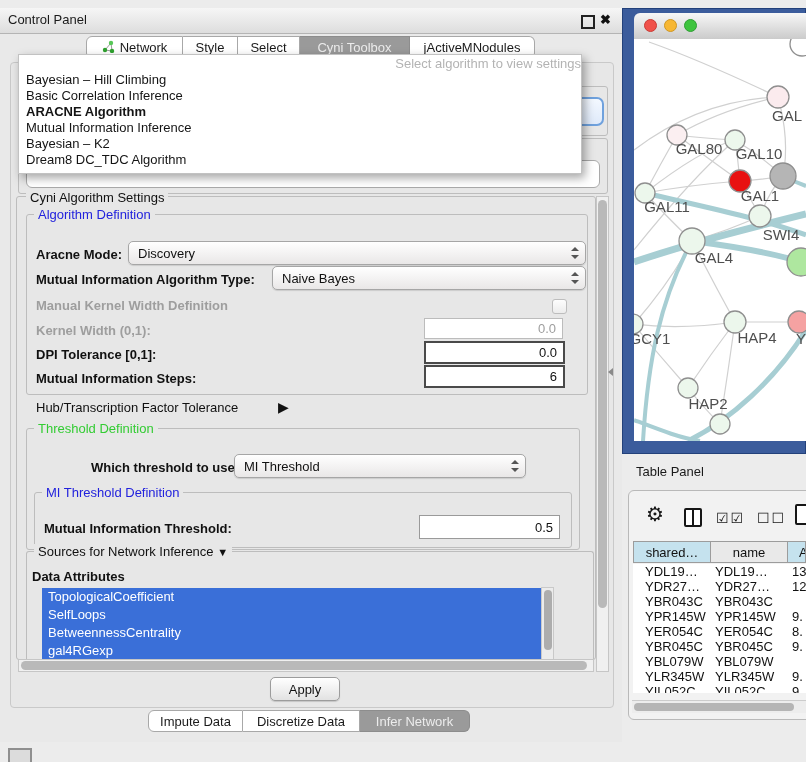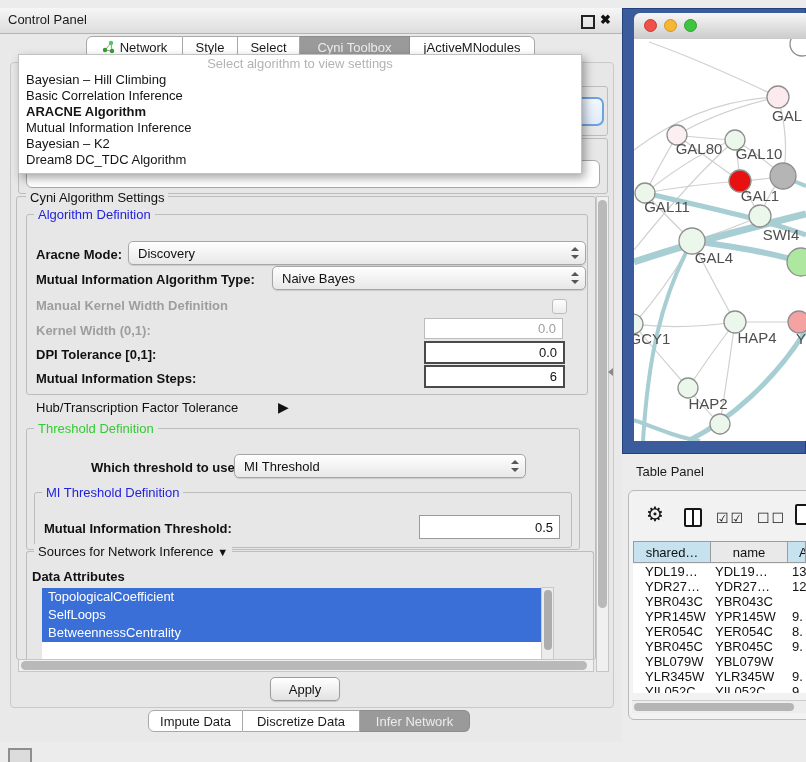--- a/index.html
+++ b/index.html
@@ -28,21 +28,21 @@
   
   .gboxA{left:18px;top:86px;width:588px;height:48px;border:1px solid #bdbdbd;border-radius:3px;}
   .combo-frag{left:556px;top:97px;width:44px;height:25px;border:2px solid #6fa1dd;border-radius:7px;
     background:linear-gradient(#f3f8ff,#dfeafa);}
   .gboxB{left:18px;top:138px;width:588px;height:54px;border:1px solid #bdbdbd;border-radius:3px;}
   .comboB{left:26px;top:160px;width:572px;height:26px;border:1px solid #a9a9a9;border-radius:6px;background:#fff;}
 
   
   .popup{left:18px;top:54px;width:562px;height:118px;background:#fff;border:1px solid #c2c2c2;
     box-shadow:3px 4px 9px rgba(0,0,0,.35);z-index:6;}
-  .popup .prompt{height:17px;line-height:17px;text-align:center;color:#b3b3b3;}
+  .popup .prompt{height:17px;line-height:17px;text-align:right;color:#b3b3b3;}
   .popup .opt{height:16px;line-height:16px;padding-left:7px;color:#141414;}
   .popup .opt.hl{font-weight:bold;}
 
   
   .settings-box{left:16px;top:196px;width:578px;height:462px;border:1px solid #bdbdbd;border-radius:3px;}
   .gtitle{position:absolute;background:#e7e7e7;padding:0 4px;white-space:nowrap;}
   .blue{color:#2222dd;} .green{color:#33cc33;}
   .lbl{position:absolute;font-weight:bold;white-space:nowrap;}
   .dis{color:#9e9e9e;}
 
@@ -232,20 +232,21 @@
   <span class="lbl" style="left:44px;top:521px;">Mutual Information Threshold:</span>
   <div class="fld fld-mithr">0.5</div>
 
   <div class="abs src-box"></div>
   <span class="gtitle" style="left:34px;top:544px;"><span>Sources for Network Inference</span> <span class="src-arrow">▼</span></span>
   <span class="lbl" style="left:32px;top:569px;">Data Attributes</span>
   <div class="abs src-list" id="sources-list">
       <div class="src-item">TopologicalCoefficient</div>
       <div class="src-item">SelfLoops</div>
       <div class="src-item">BetweennessCentrality</div>
+      <div class="src-item">gal4RGexp</div>
     </div>
   <div class="abs src-scroll">
       <div class="src-thumb"></div>
     </div>
 
   <div class="abs vscroll">
       <div class="vthumb"></div>
     </div>
   <div class="abs hscroll">
       <div class="hthumb"></div>

